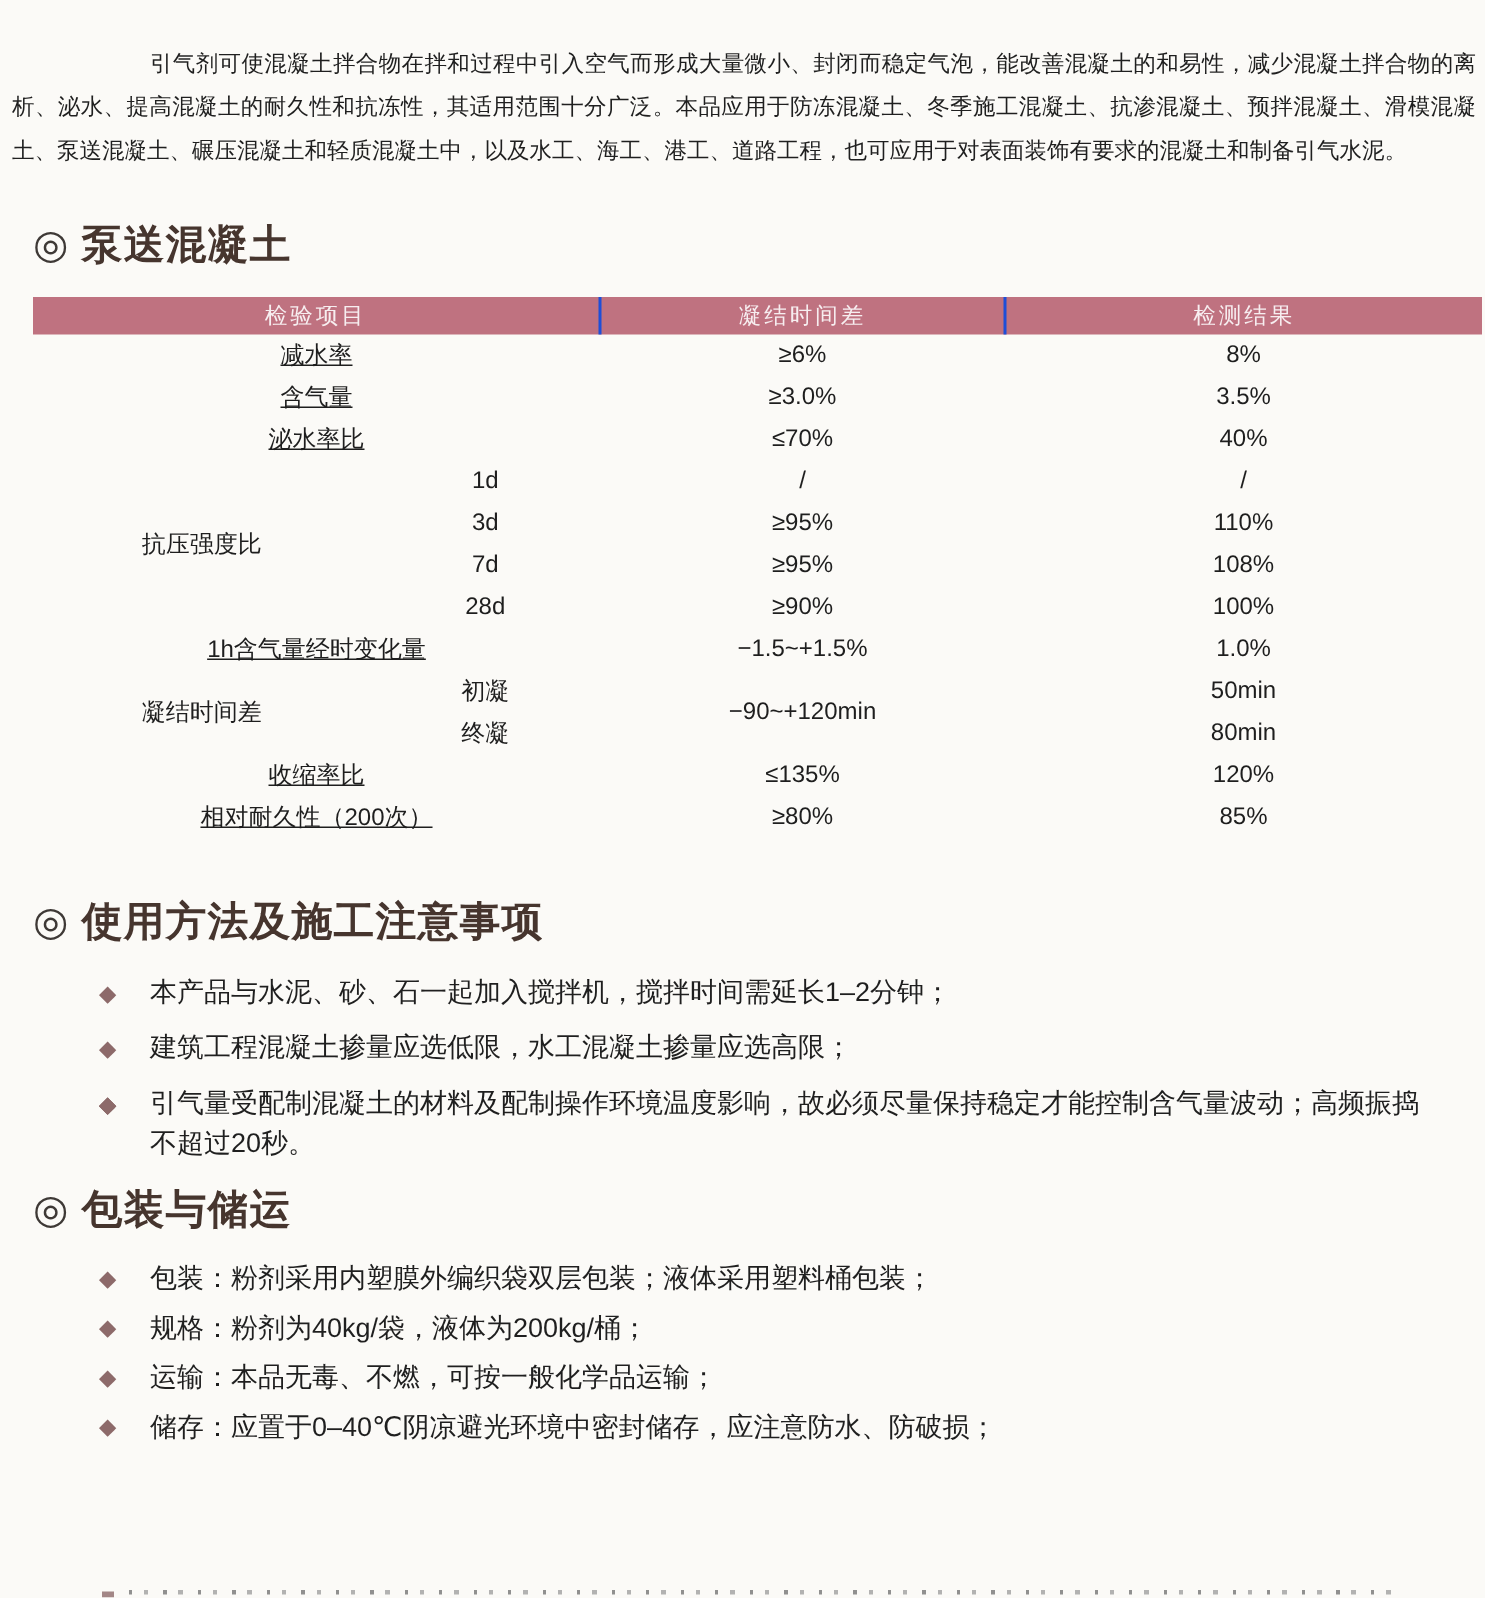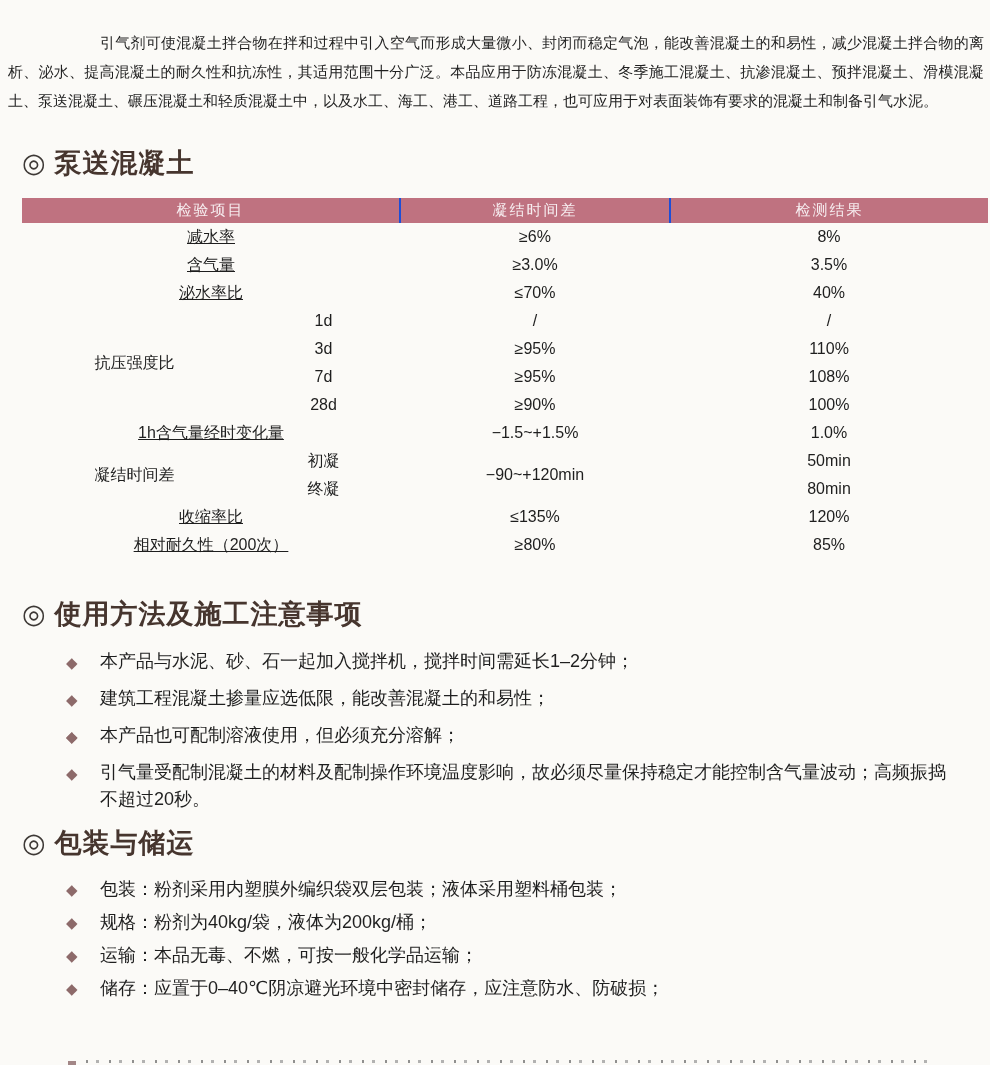--- a/index.html
+++ b/index.html
@@ -215,28 +215,27 @@
   <span>使用方法及施工注意事项</span>
 </h2>
 
 <ul class="bullets">
   <li>
     <span class="diamond">◆</span>
     <span>本产品与水泥、砂、石一起加入搅拌机，搅拌时间需延长1–2分钟；</span>
   </li>
   <li>
     <span class="diamond">◆</span>
-    <span>建筑工程混凝土掺量应选低限，能改善混凝土的和易性；</span>
-  </li>
-  <li>
-    <span class="diamond">◆</span>
-  </li>
-  <li>
-    <span class="diamond">◆</span>
-    <span>本产品也可配制溶液使用，但必须充分溶解；</span>
+    <span>建筑工程混凝土掺量应选低限，水工混凝土掺量应选高限；</span>
+  </li>
+  <li>
+    <span class="diamond">◆</span>
+  </li>
+  <li>
+    <span class="diamond">◆</span>
   </li>
   <li>
     <span class="diamond">◆</span>
     <span>引气量受配制混凝土的材料及配制操作环境温度影响，故必须尽量保持稳定才能控制含气量波动；高频振捣不超过20秒。</span>
   </li>
 </ul>
 
 <h2 class="section-heading heading-3">
   <span class="marker">◎</span>
   <span>包装与储运</span>

